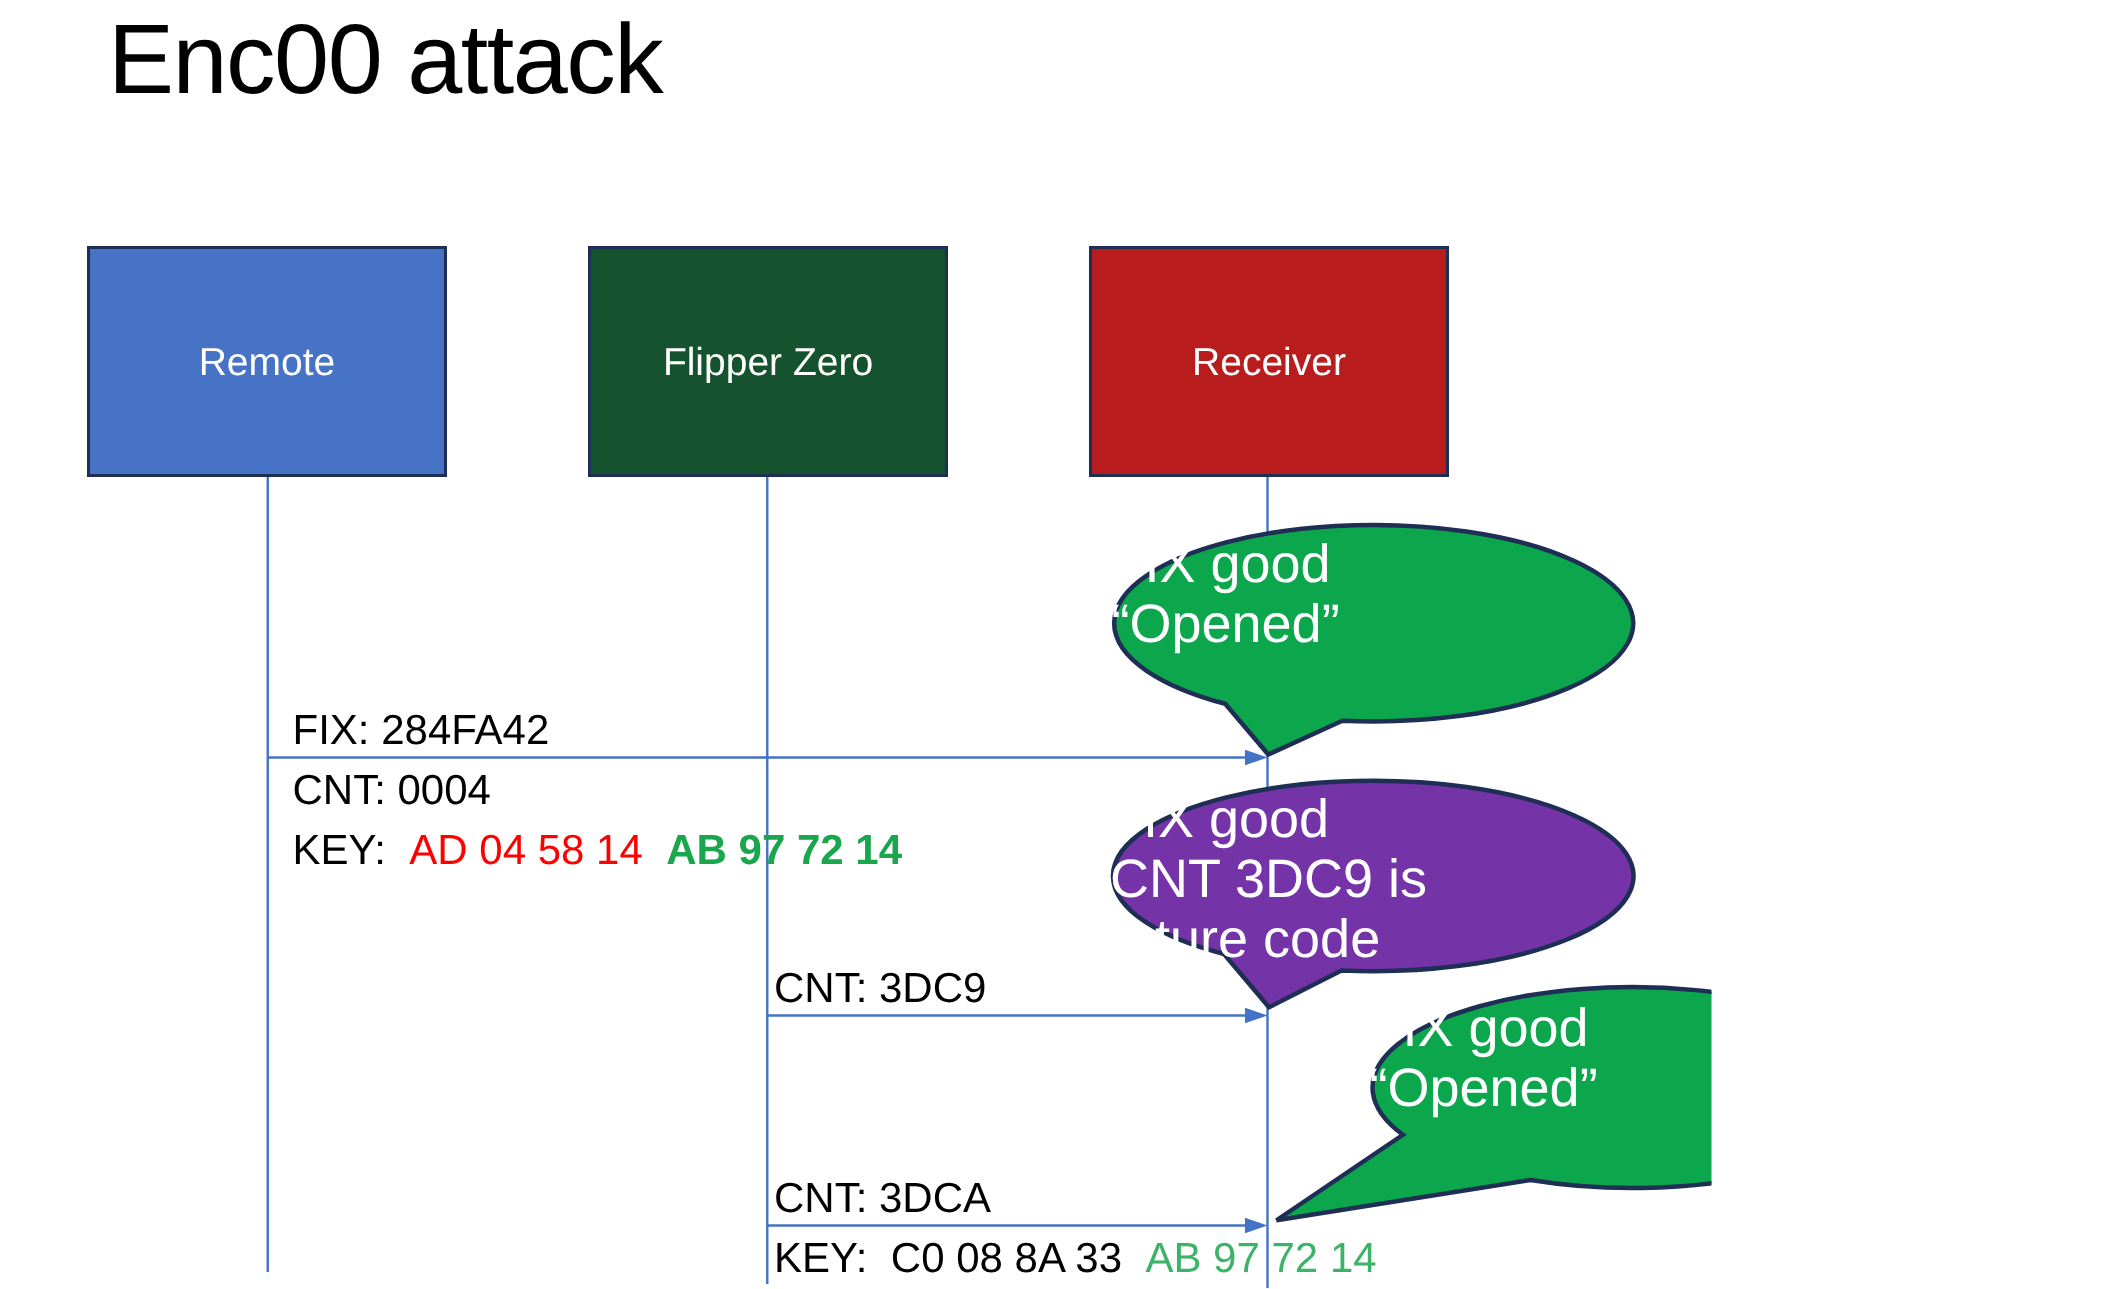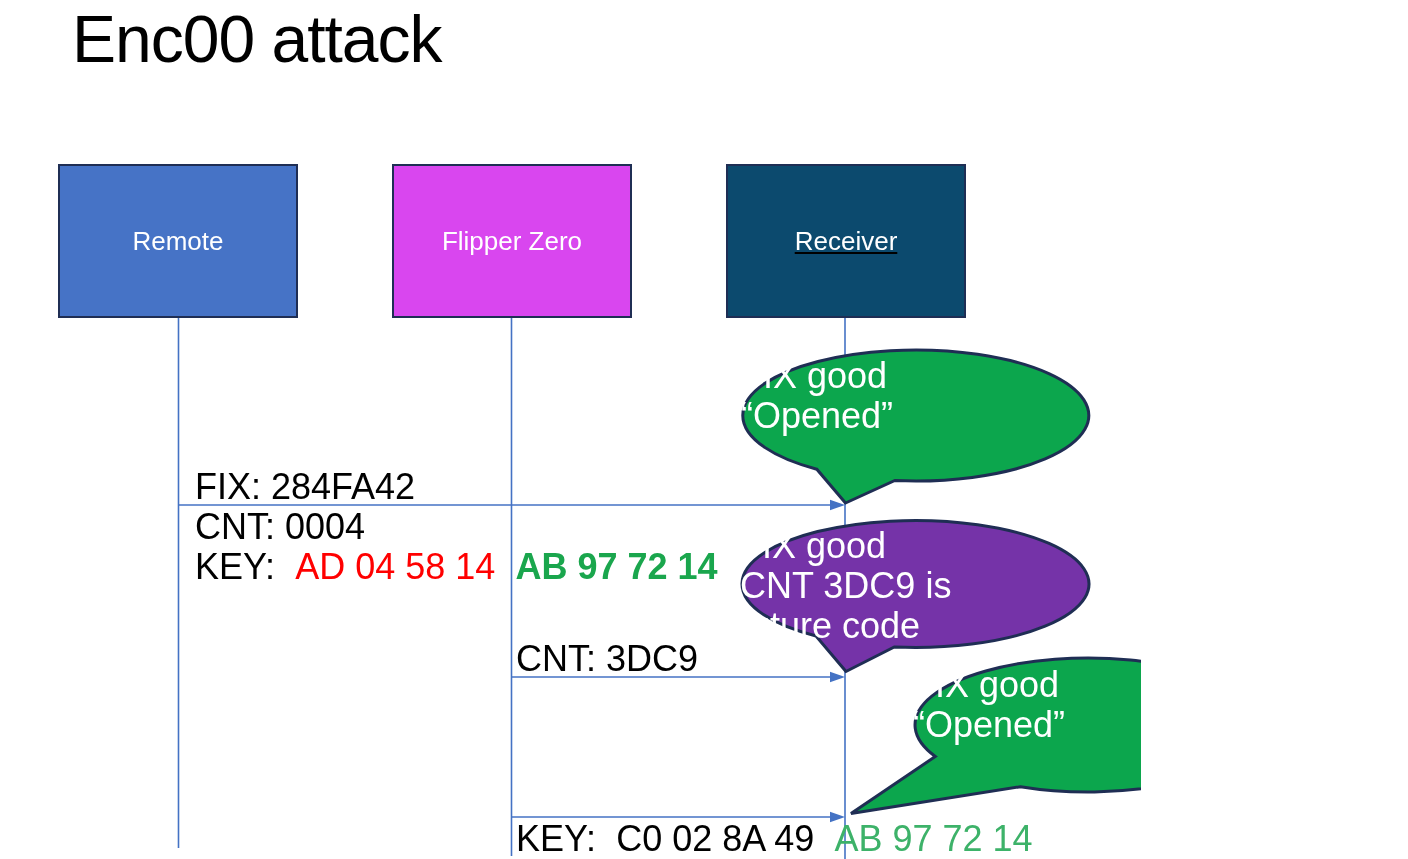--- a/index.html
+++ b/index.html
@@ -16,21 +16,21 @@
   .lifeline { stroke-width:1.6; fill:none; }
   .arrow-line { stroke-width:1.6; fill:none; }
   .callout { stroke-width:3; }
   .actor {
     position:absolute; top:164px; width:240px; height:154px;
     border:2.5px solid #1f2e54; box-sizing:border-box;
     display:flex; align-items:center; justify-content:center;
   }
   .actor-label { color:#ffffff; font-size:26px; }
   .msg {
-    position:absolute; font-size:36px; line-height:34px; color:#000;
+    position:absolute; font-size:28px; line-height:34px; color:#000;
     white-space:nowrap;
   }
   .kp { margin-left:0.28em; }
   .callout-text {
     position:absolute; width:350px; text-align:left;
     color:#ffffff; font-size:36px; line-height:40px; white-space:nowrap;
   }
 </style>
 </head>
 <body>
@@ -59,40 +59,41 @@
     </g>
     <g>
       <line class="arrow-line" x1="511.5" y1="817" x2="832" y2="817" style="stroke: rgb(68, 114, 196);"></line>
       <polygon points="845,817 830,811.8 830,822.2" style="fill: rgb(68, 114, 196);"></polygon>
     </g>
   </svg>
 
   <div class="actor" style="left: 58px; background-color: rgb(70, 115, 198); border-color: rgb(31, 46, 84);">
     <span class="actor-label">Remote</span>
   </div>
-  <div class="actor" style="left: 392px; background-color: #d946ef; border-color: rgb(31, 46, 84); align-items: center;">
+  <div class="actor" style="left: 392px; background-color: #14532d; border-color: rgb(31, 46, 84); align-items: center;">
     <span class="actor-label">Flipper Zero</span>
   </div>
-  <div class="actor" style="left: 726px; background-color: #0c4a6e; border-color: rgb(31, 46, 84); text-decoration: underline;">
+  <div class="actor" style="left: 726px; background-color: #b91c1c; border-color: rgb(31, 46, 84);">
     <span class="actor-label">Receiver</span>
   </div>
 
   <div class="msg" style="left:195px; top:470px">FIX: 284FA42</div>
   <div class="msg" style="left:195px; top:510px">CNT: 0004</div>
   <div class="msg" style="left:195px; top:550px">
     <span>KEY:</span>
     <span class="kp" style="color: rgb(255, 0, 0);">AD 04 58 14</span>
     <span class="kp" style="color: rgb(26, 166, 77); font-weight: bold;">AB 97 72 14</span>
   </div>
 
   <div class="msg" style="left:516px; top:642px">CNT: 3DC9</div>
 
+  <div class="msg" style="left:516px; top:782px">CNT: 3DCA</div>
   <div class="msg" style="left:516px; top:822px">
     <span>KEY:</span>
-    <span class="kp" style="color: rgb(0, 0, 0);">C0 02 8A 49</span>
+    <span class="kp" style="color: rgb(0, 0, 0);">C0 08 8A 33</span>
     <span class="kp" style="color: rgb(61, 178, 105); font-weight: normal;">AB 97 72 14</span>
   </div>
 
   <div class="callout-text" style="left:741px; top:356px">
     <div>FIX good</div>
     <div>“Opened”</div>
   </div>
   <div class="callout-text" style="left:740px; top:526px">
     <div>FIX good</div>
     <div>CNT 3DC9 is</div>

